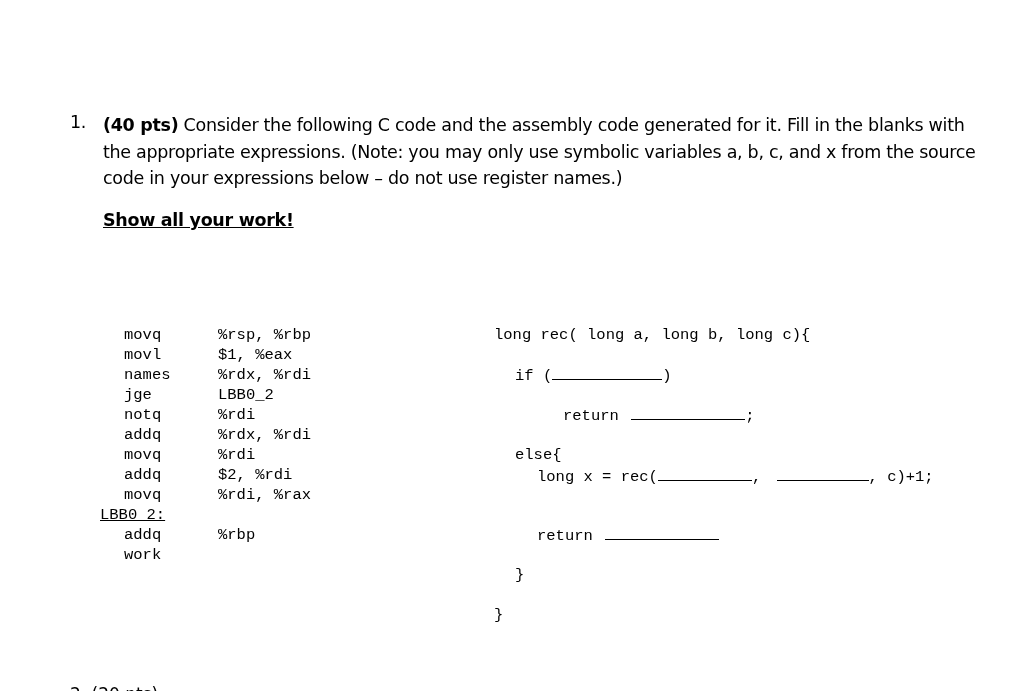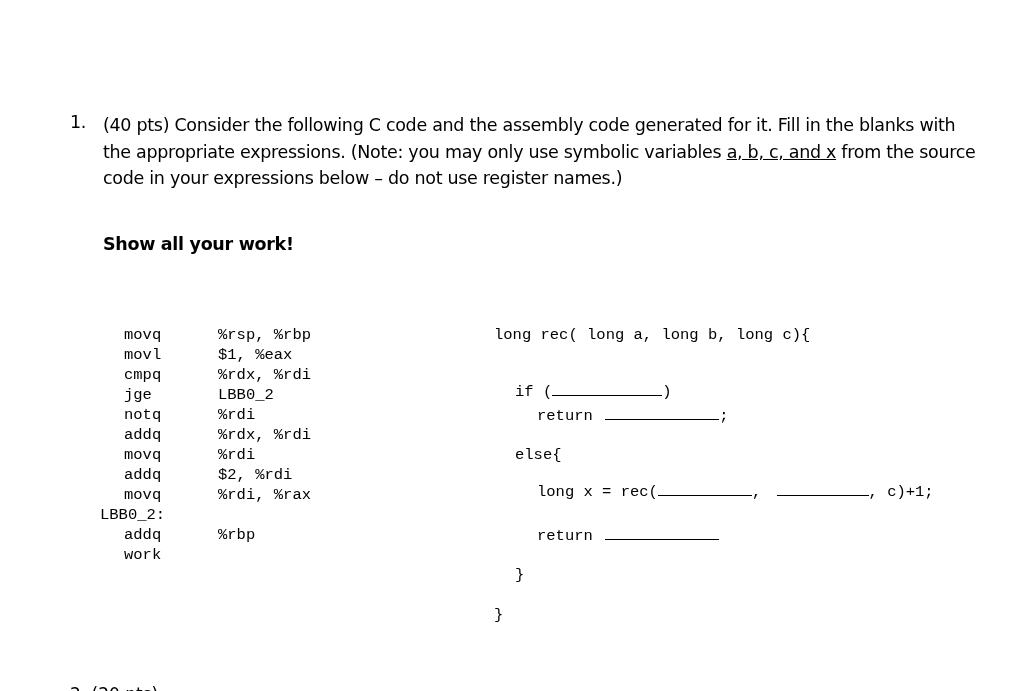--- a/index.html
+++ b/index.html
@@ -1,67 +1,67 @@
 <!DOCTYPE html>
 <html><head>
   <meta charset="utf-8">
   <style>
     html, body { margin: 0; padding: 0; background: #ffffff; }
     body { width: 1024px; height: 691px; position: relative; overflow: hidden; color: #000; }
     .q-text { font-family: "DejaVu Sans", sans-serif; font-size: 17.5px; letter-spacing: -0.3px; }
     .q-num { position: absolute; left: 70px; top: 112px; }
     .q-para { position: absolute; left: 103px; top: 112px; width: 880px; line-height: 26.5px; }
-    .q-para b { font-weight: normal; }
-    .u { text-decoration: underline; }
-    .show-work { position: absolute; left: 103px; top: 234px; font-weight: bold; }
+    .q-para b { font-weight: bold; }
+    .u { }
+    .show-work { position: absolute; left: 103px; top: 210px; font-weight: bold; text-decoration: underline; }
     .mono { font-family: "Liberation Mono", monospace; font-size: 15.5px; }
     .asm { position: absolute; left: 0; top: 0; }
     .asm-row { position: absolute; height: 20px; line-height: 20px; white-space: pre; }
     .asm-op { position: absolute; left: 124px; }
     .asm-arg { position: absolute; left: 218px; }
-    .asm-label { position: absolute; left: 100px; }
+    .asm-label { position: absolute; left: 100px; text-decoration: underline; }
     .c-line { position: absolute; white-space: pre; line-height: 20px; }
     .kw { font-weight: normal; }
     .blank { display: inline-block; border-bottom: 1px solid #000; height: 14px; vertical-align: baseline; }
     .footer-cut { position: absolute; left: 70px; top: 684px; font-family: "DejaVu Sans", sans-serif; font-size: 17px; color: #000; clip-path: inset(0 0 60% 0); }
   </style>
 </head>
 <body>
 
 <div class="q-text q-num">1.</div>
 <div class="q-text q-para">
   <b>(40 pts)</b><span> Consider the following C code and the assembly code generated for it. Fill in the blanks with the appropriate expressions. (Note: you may only use symbolic variables </span><span class="u">a, b, c, and x</span><span> from the source code in your expressions below – do not use register names.)</span>
 </div>
 <div class="q-text show-work">Show all your work!</div>
 
 <div class="mono asm">
   <div class="asm-row" style="top:325px"><span class="asm-op">movq</span><span class="asm-arg">%rsp, %rbp</span></div>
   <div class="asm-row" style="top:345px"><span class="asm-op">movl</span><span class="asm-arg">$1, %eax</span></div>
-  <div class="asm-row" style="top:365px"><span class="asm-op">cmpq</span><span class="asm-arg">%rdx, %rdi</span></div>
+  <div class="asm-row" style="top:365px"><span class="asm-op">names</span><span class="asm-arg">%rdx, %rdi</span></div>
   <div class="asm-row" style="top:385px"><span class="asm-op">jge</span><span class="asm-arg">LBB0_2</span></div>
   <div class="asm-row" style="top:405px"><span class="asm-op">notq</span><span class="asm-arg">%rdi</span></div>
   <div class="asm-row" style="top:425px"><span class="asm-op">addq</span><span class="asm-arg">%rdx, %rdi</span></div>
   <div class="asm-row" style="top:445px"><span class="asm-op">movq</span><span class="asm-arg">%rdi</span></div>
   <div class="asm-row" style="top:465px"><span class="asm-op">addq</span><span class="asm-arg">$2, %rdi</span></div>
   <div class="asm-row" style="top:485px"><span class="asm-op">movq</span><span class="asm-arg">%rdi, %rax</span></div>
   <div class="asm-row" style="top:505px"><span class="asm-label">LBB0_2:</span></div>
   <div class="asm-row" style="top:525px"><span class="asm-op">addq</span><span class="asm-arg">%rbp</span></div>
   <div class="asm-row" style="top:545px"><span class="asm-op">work</span><span class="asm-arg"></span></div>
 </div>
 
 <div class="mono">
   <div class="c-line" style="left:494px; top:325px"><span class="kw">long</span><span> rec( </span><span class="kw">long</span><span> a, </span><span class="kw">long</span><span> b, </span><span class="kw">long</span><span> c){</span></div>
 
-  <div class="c-line" style="left:515px; top:381px"><span class="kw">if</span><span> (</span><span class="blank" style="width:110px"></span><span>)</span></div>
+  <div class="c-line" style="left:515px; top:365px"><span class="kw">if</span><span> (</span><span class="blank" style="width:110px"></span><span>)</span></div>
 
-  <div class="c-line" style="left:537px; top:405px"><span class="kw">return</span> <span class="blank" style="width:114px; margin-left:3px"></span><span>;</span></div>
+  <div class="c-line" style="left:563px; top:405px"><span class="kw">return</span> <span class="blank" style="width:114px; margin-left:3px"></span><span>;</span></div>
 
   <div class="c-line" style="left:515px; top:445px"><span class="kw">else</span><span>{</span></div>
 
-  <div class="c-line" style="left:537px; top:481px"><span>long x = rec(</span><span class="blank" style="width:94px"></span><span>,</span> <span class="blank" style="width:92px; margin-left:6px"></span><span>, c)+1;</span></div>
+  <div class="c-line" style="left:537px; top:466px"><span>long x = rec(</span><span class="blank" style="width:94px"></span><span>,</span> <span class="blank" style="width:92px; margin-left:6px"></span><span>, c)+1;</span></div>
 
   <div class="c-line" style="left:537px; top:525px"><span class="kw">return</span> <span class="blank" style="width:114px; margin-left:3px"></span></div>
 
   <div class="c-line" style="left:515px; top:565px">}</div>
   <div class="c-line" style="left:494px; top:605px">}</div>
 </div>
 
 <div class="footer-cut">2. (20 pts) ...</div>
 
 </body></html>

